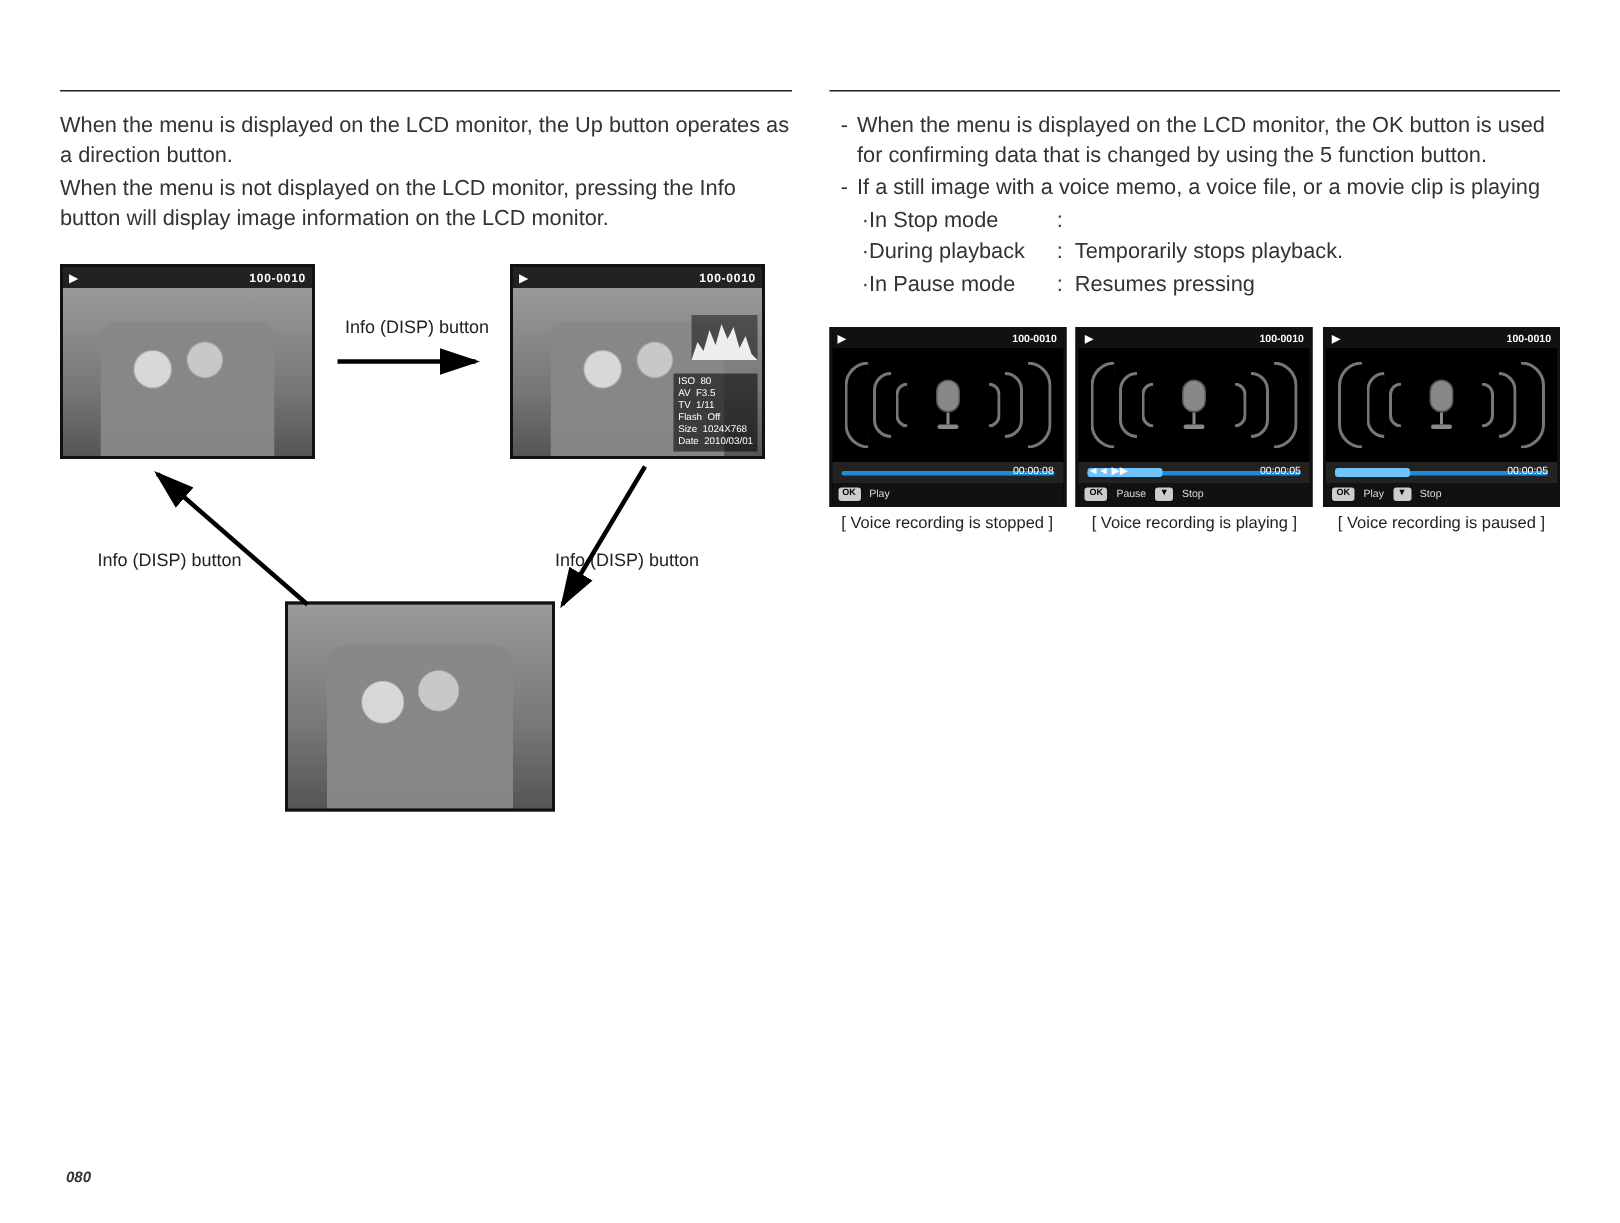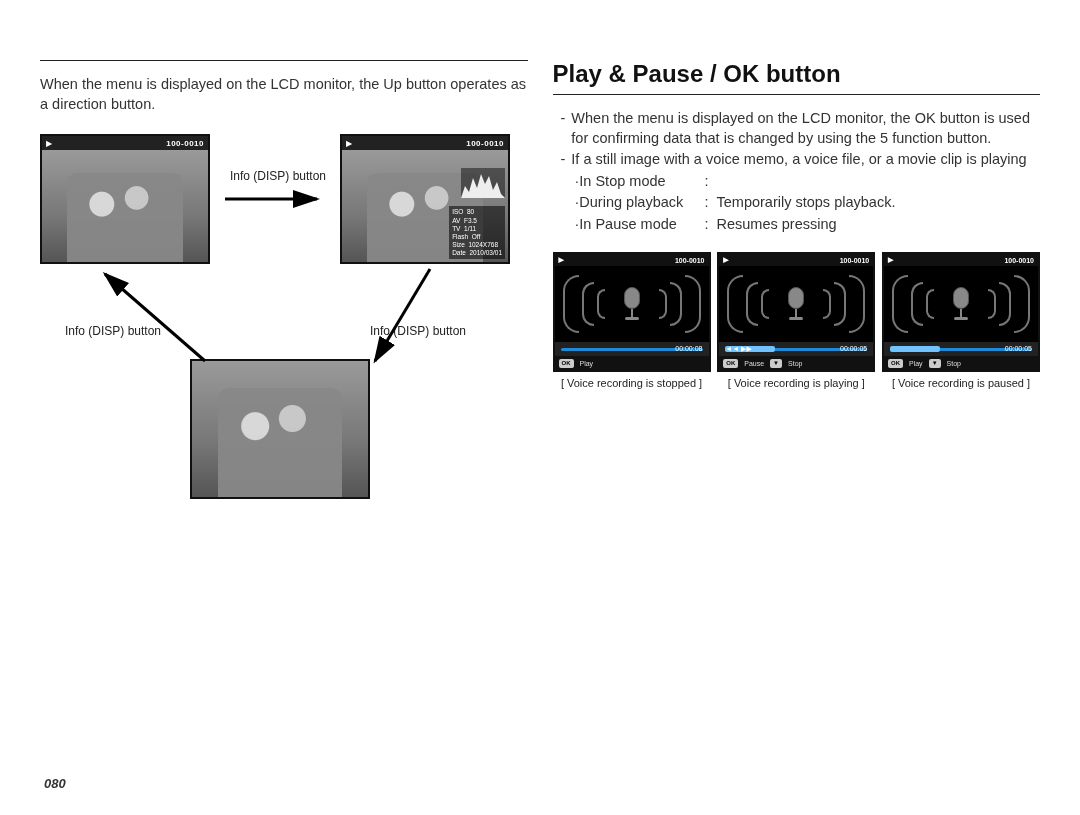--- a/index.html
+++ b/index.html
@@ -47,21 +47,21 @@
     font-family: Arial, sans-serif; white-space:pre;
   }
   .histogram {
     position:absolute; right:3px; top:18px; width:44px; height:30px;
     background: rgba(0,0,0,.45);
   }
   .histogram svg { width:100%; height:100%; }
   .lbl { position:absolute; font-size:12px; color:#222; }
   .arrow { position:absolute; }
   .arrow svg { overflow:visible; }
-  .pagefoot { position:absolute; bottom:24px; left:44px; font-size:13px; font-style:italic; font-weight:bold; color:#333;margin-top:24px; }
+  .pagefoot { position:absolute; bottom:24px; left:44px; font-size:10px; font-style:italic; font-weight:bold; color:#333;margin-top:24px; }
 
   
   .bullets { margin-left: 8px; font-size: 14.5px; line-height:1.35; color:#333; }
   .dash-item { display:flex; gap:6px; margin-top:2px; }
   .dash-item .dash { flex:0 0 auto; }
   .mode-row { display:flex; margin-top:2px; margin-left:14px; font-size:14.5px; }
   .mode-row .ml { width:130px; }
   .mode-row .sep { width:12px; }
 
   
@@ -96,20 +96,21 @@
 
 </style>
 </head>
 <body>
 
 <div class="columns">
 
   <div class="col">
     <hr class="hline">
     <p class="body">When the menu is displayed on the LCD monitor, the Up button operates as a direction button.</p>
+    <p class="body">When the menu is not displayed on the LCD monitor, pressing the Info button will display image information on the LCD monitor.</p>
 
     <div class="diagram">
 
       <div class="lcd top" style="left:0; top:0;">
         <div class="topbar">
           <span class="tb-icon">▶</span>
           <span class="tb-file">100-0010</span>
         </div>
         <div class="photo">
             <div class="people"></div>
@@ -175,21 +176,20 @@
               </marker>
             </defs>
         <line x1="110" y1="92" x2="10" y2="5" stroke="#000" stroke-width="3" marker-end="url(#ah3)"></line>
           </svg>
       </div>
 
     </div>
   </div>
 
   <div class="col">
-    <h1>Play &amp; Pause / OK button</h1>
     <hr class="hline">
     <div class="bullets">
       <div class="dash-item">
         <span class="dash">-</span>
           <span>When the menu is displayed on the LCD monitor, the OK button is used for confirming data that is changed by using the 5 function button.</span>
       </div>
       <div class="dash-item">
         <span class="dash">-</span>
           <span>If a still image with a voice memo, a voice file, or a movie clip is playing</span>
       </div>

